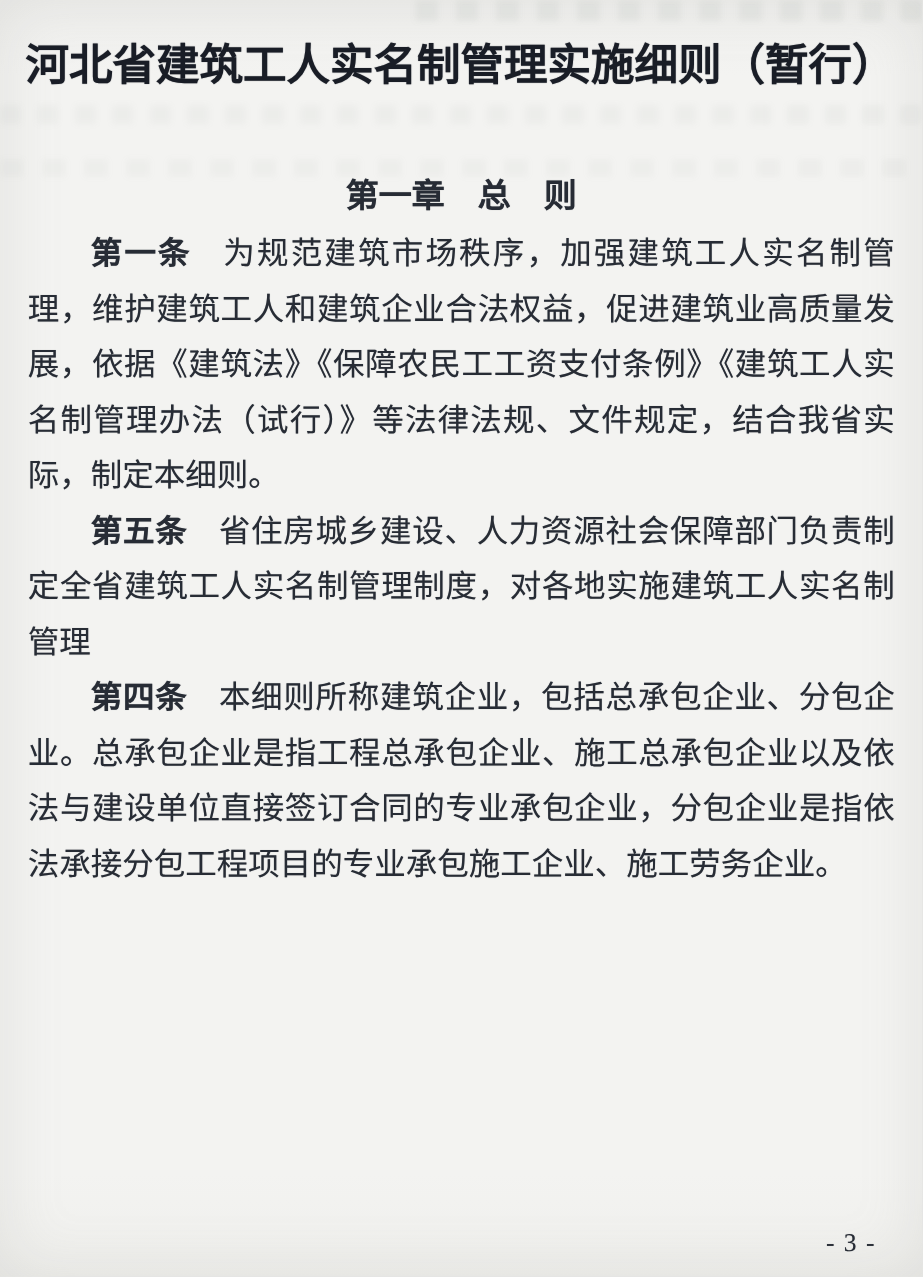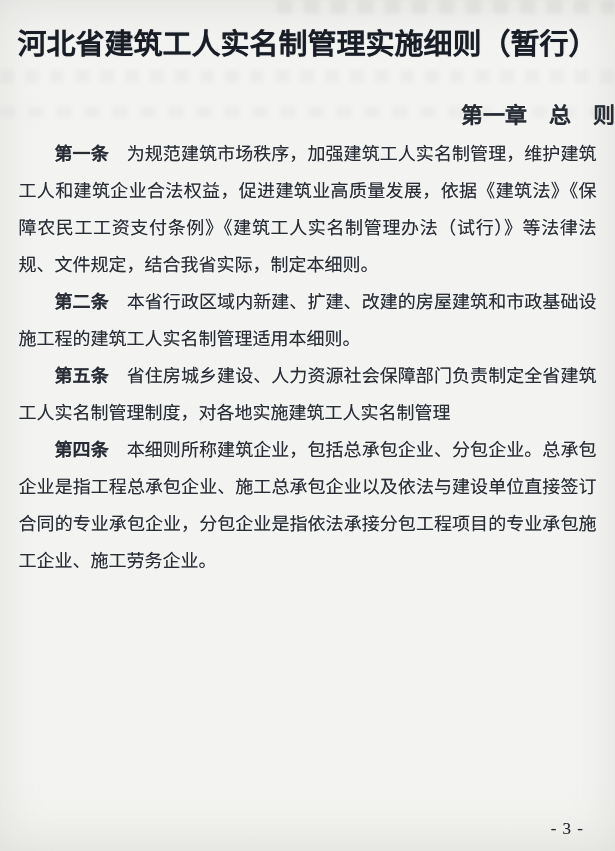--- a/index.html
+++ b/index.html
@@ -40,42 +40,42 @@
     background: repeating-linear-gradient(90deg,
       rgba(130,140,132,0.10) 0 14px, rgba(0,0,0,0) 14px 25px);
   }
   .bleed-3 {
     top: 106px; height: 12px;
     background: repeating-linear-gradient(90deg,
       rgba(128,138,130,0.09) 0 16px, rgba(0,0,0,0) 16px 28px);
   }
   .doc-title {
     margin: 26px 17px 0;
-    text-align: center;
+    text-align: left;
     font-size: 29px;
     line-height: 36px;
     font-weight: bold;
     color: var(--title-ink);
     letter-spacing: 0px;
     text-shadow: 0 0 0.7px rgba(25,30,40,0.55);
     white-space: nowrap;
   }
   .chapter-heading {
-    margin-top: 41px;
-    text-align: right;
+    margin-top: 56px;
+    text-align: center;
     font-size: 22px;
     line-height: 26px;
     font-weight: bold;
     color: var(--ink);
     text-shadow: 0 0 0.5px rgba(35,40,50,0.5);
   }
   .doc-body {
     margin: 7px auto 0;
     width: 578px;
-    font-size: 18px;
+    font-size: 21px;
     line-height: 37px;
     color: var(--ink);
     text-align: justify;
     text-shadow: 0 0 0.5px rgba(40,45,55,0.45);
   }
   .article-paragraph {
     text-indent: 2em;
   }
   .article-label {
     font-weight: bold;
@@ -99,20 +99,19 @@
   <div class="bleed bleed-1"></div>
   <div class="bleed bleed-2"></div>
   <div class="bleed bleed-3"></div>
 
   <h1 class="doc-title">河北省建筑工人实名制管理实施细则（暂行）</h1>
 
   <h2 class="chapter-heading">第一章　总　则</h2>
 
   <div class="doc-body" id="doc-body">
       <p class="article-paragraph"><span class="article-label">第一条</span><span>为规范建筑市场秩序，加强建筑工人实名制管理，维护建筑工人和建筑企业合法权益，促进建筑业高质量发展，依据《建筑法》《保障农民工工资支付条例》《建筑工人实名制管理办法（试行）》等法律法规、文件规定，结合我省实际，制定本细则。</span></p>
-      <p class="article-paragraph"><span class="article-label">第二条</span><span>本省行政区域内新建、扩建、改建的房屋建筑和市政基础设施工程的建筑工人实名制管理适用本细则。</span></p>
       <p class="article-paragraph"><span class="article-label">第五条</span><span>省住房城乡建设、人力资源社会保障部门负责制定全省建筑工人实名制管理制度，对各地实施建筑工人实名制管理</span></p>
       <p class="article-paragraph"><span class="article-label">第四条</span><span>本细则所称建筑企业，包括总承包企业、分包企业。总承包企业是指工程总承包企业、施工总承包企业以及依法与建设单位直接签订合同的专业承包企业，分包企业是指依法承接分包工程项目的专业承包施工企业、施工劳务企业。</span></p>
     </div>
 
   <div class="page-number">- 3 -</div>
 
 </div>
 
 </body></html>

